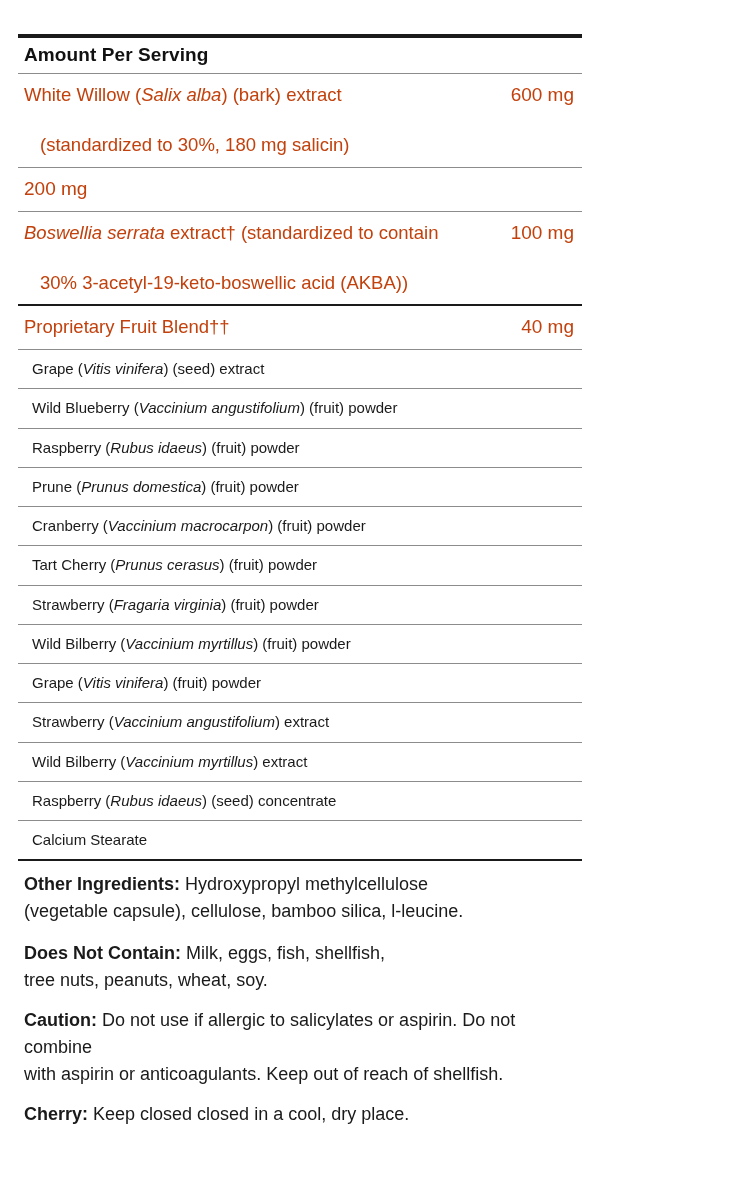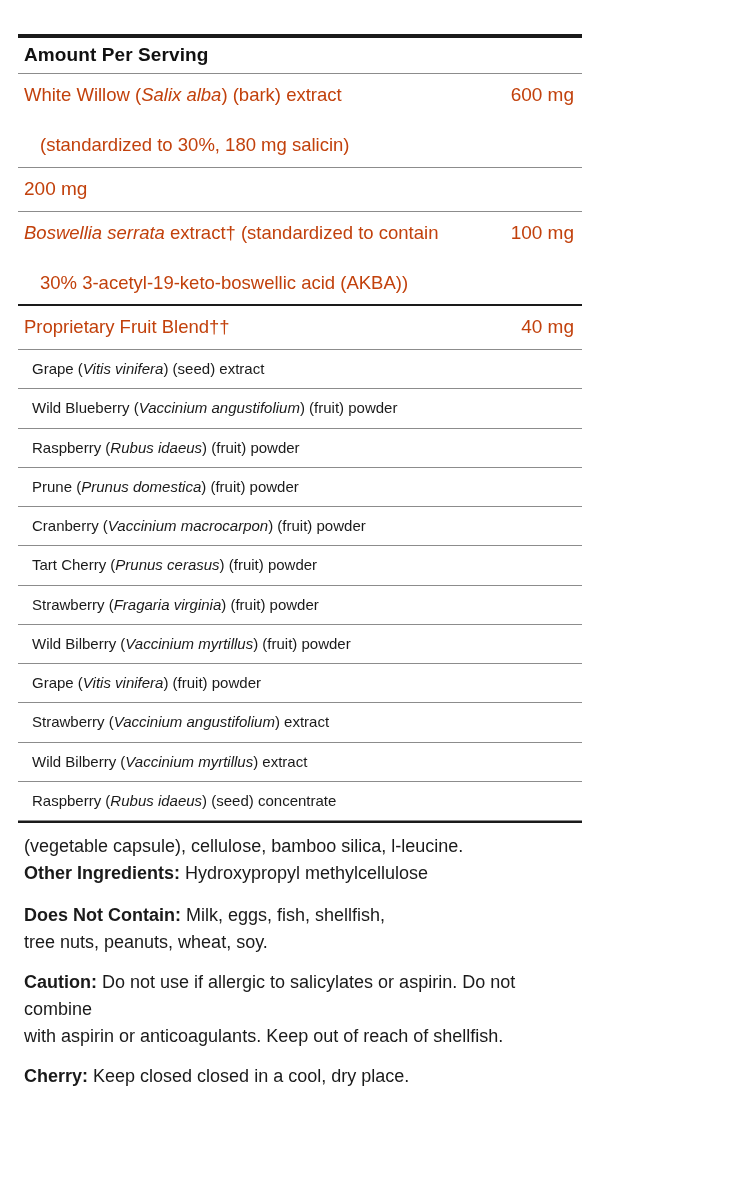--- a/index.html
+++ b/index.html
@@ -161,26 +161,27 @@
 
   <div class="sub-row"><span>Strawberry (</span><span class="ital">Vaccinium angustifolium</span><span>) extract</span></div>
   <div class="rule-thin"></div>
 
   <div class="sub-row"><span>Wild Bilberry (</span><span class="ital">Vaccinium myrtillus</span><span>) extract</span></div>
   <div class="rule-thin"></div>
 
   <div class="sub-row"><span>Raspberry (</span><span class="ital">Rubus idaeus</span><span>) (seed) concentrate</span></div>
   <div class="rule-thin"></div>
 
+  <div class="sub-row"><span>Calcium Stearate</span><span class="ital"></span><span></span></div>
 
   <div class="rule-med"></div>
 
   <div class="foot">
+    <p><b>Other Ingredients:</b><span> Hydroxypropyl methylcellulose</span></p>
     <p>(vegetable capsule), cellulose, bamboo silica, l-leucine.</p>
-    <p><b>Other Ingredients:</b><span> Hydroxypropyl methylcellulose</span></p>
   </div>
 
   <div class="foot tight">
     <p><b>Does Not Contain:</b><span> Milk, eggs, fish, shellfish,</span></p>
     <p>tree nuts, peanuts, wheat, soy.</p>
   </div>
 
   <div class="foot tight">
     <p><b>Caution:</b><span> Do not use if allergic to salicylates or aspirin. Do not combine</span></p>
     <p>with aspirin or anticoagulants. Keep out of reach of shellfish.</p>

